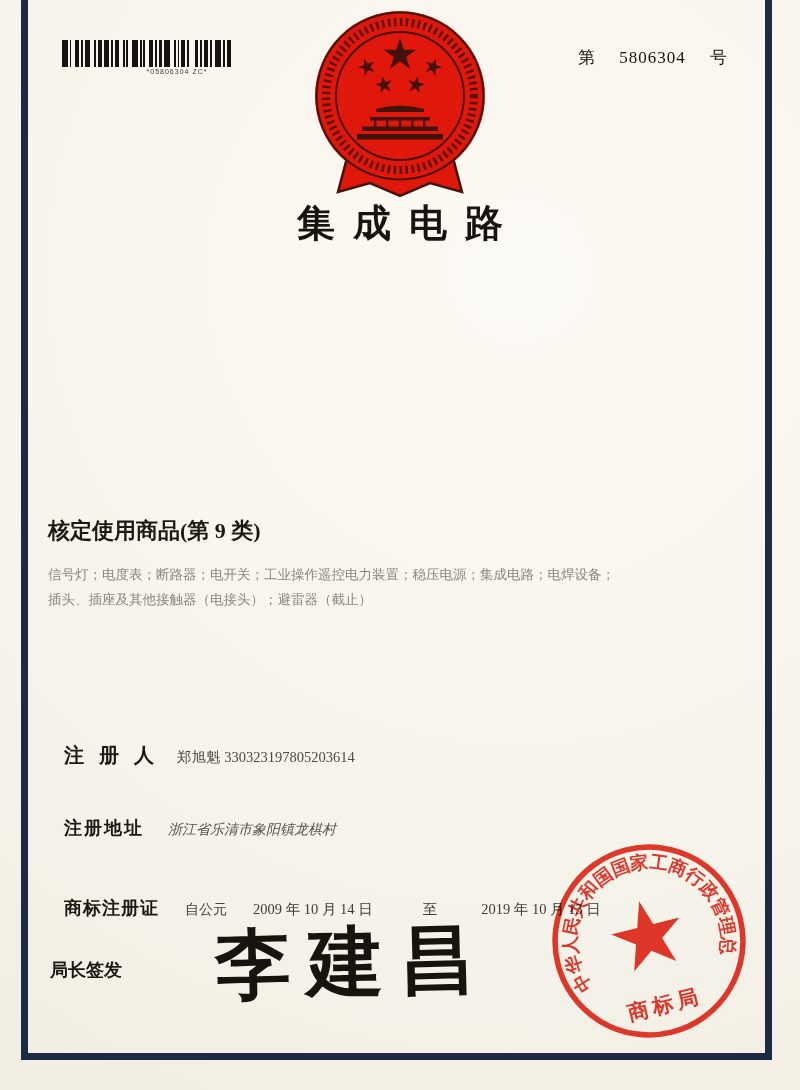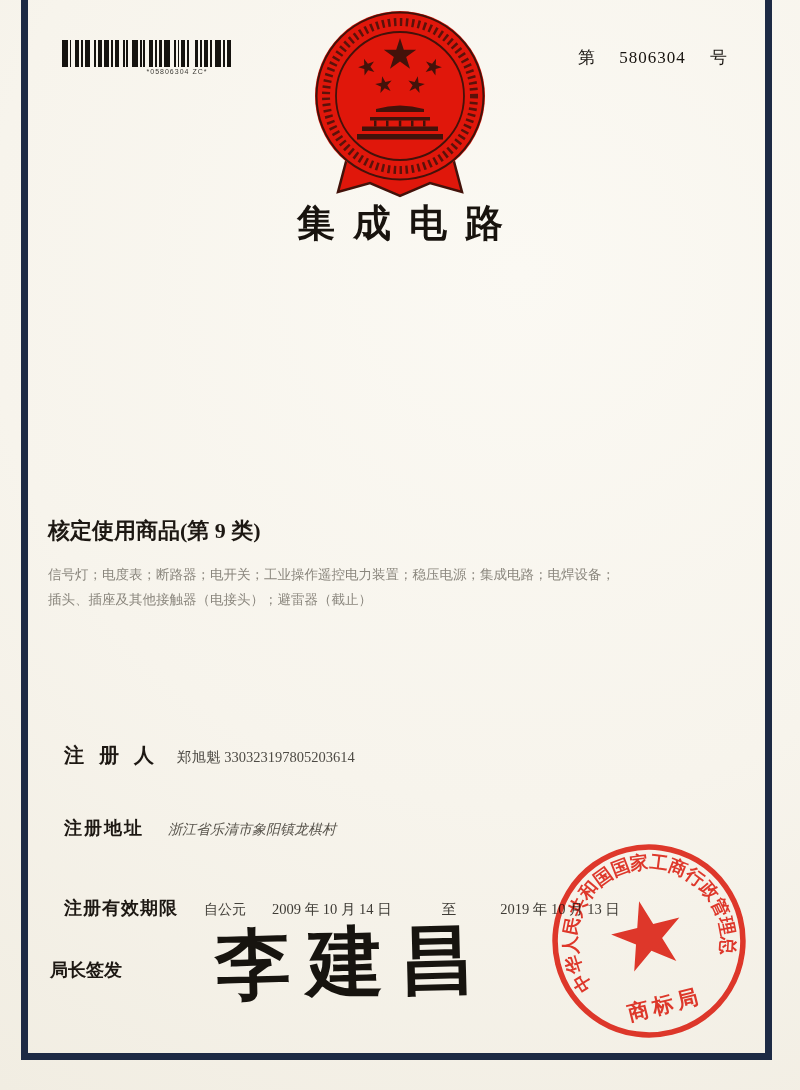--- a/index.html
+++ b/index.html
@@ -161,21 +161,21 @@
     <span class="lbl">注 册 人</span>
     <span class="val">郑旭魁 330323197805203614</span>
   </div>
 
   <div class="row row-address">
     <span class="lbl">注册地址</span>
     <span class="val">浙江省乐清市象阳镇龙棋村</span>
   </div>
 
   <div class="row row-validity">
-    <span class="lbl">注册有效期限</span>
+    <span class="lbl">商标注册证</span>
     <span class="pre">自公元</span>
     <span class="from">2009 年 10 月 14 日</span>
     <span class="to-word">至</span>
     <span class="to">2019 年 10 月 13 日</span>
   </div>
 
   <div class="issuer-label">局长签发</div>
   <div class="signature">李建昌</div>
 
   <div class="seal">

